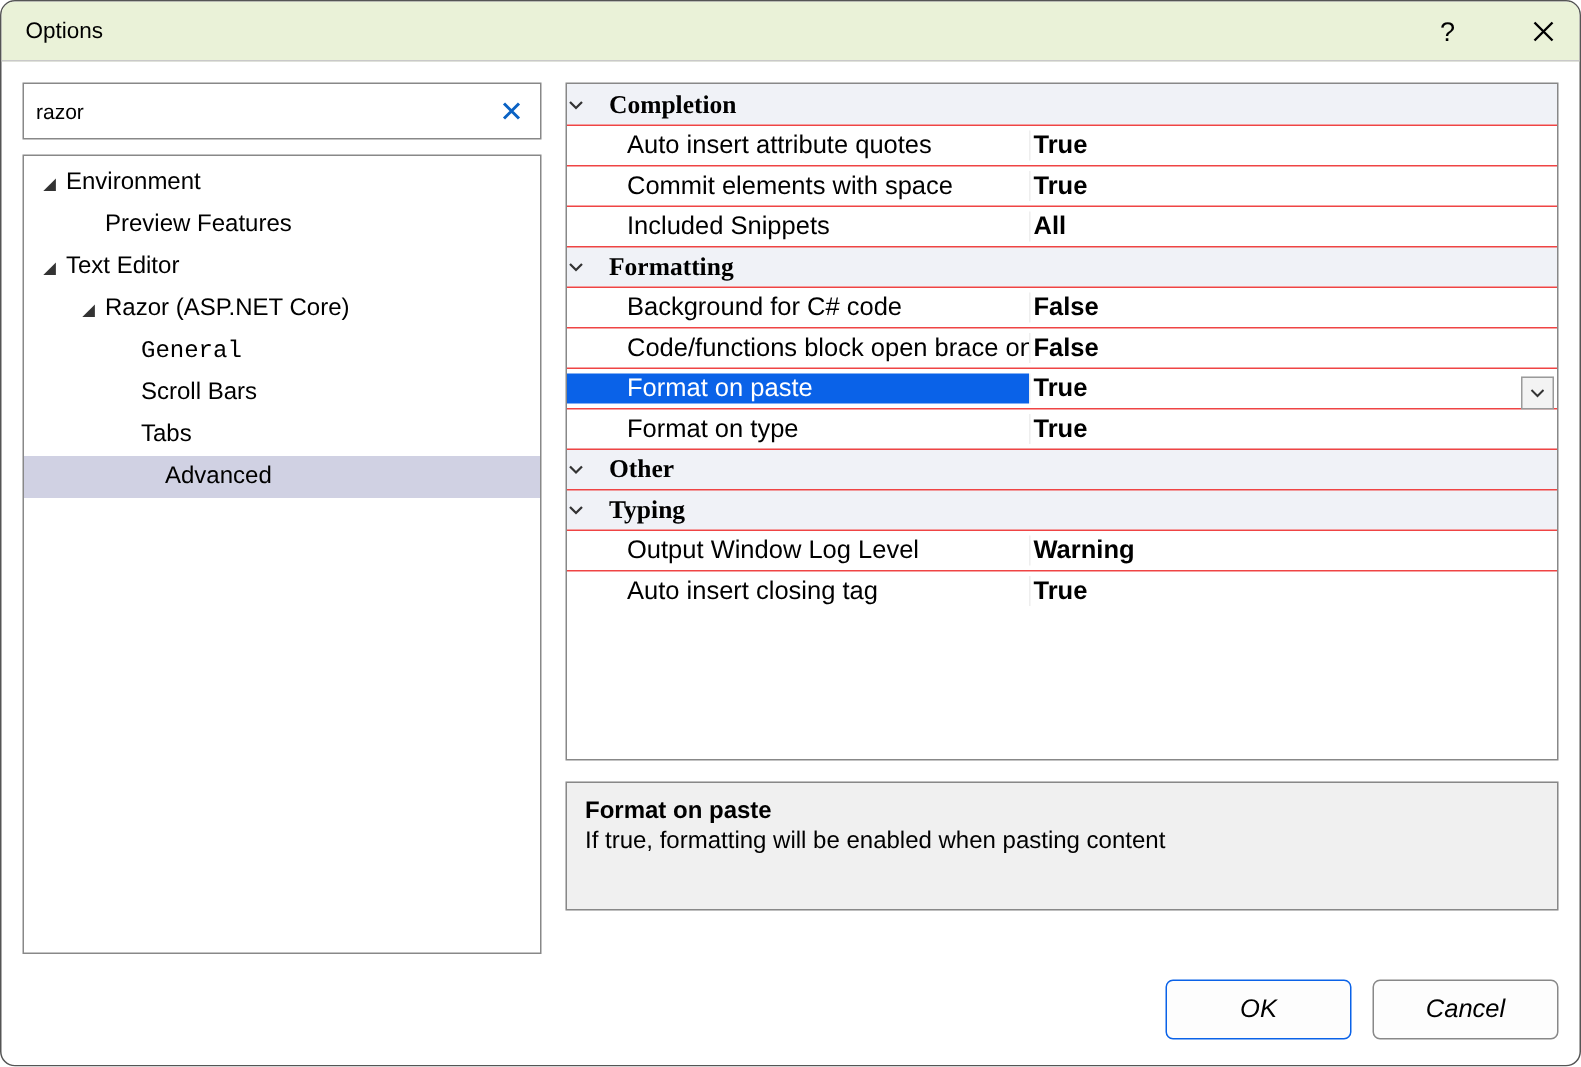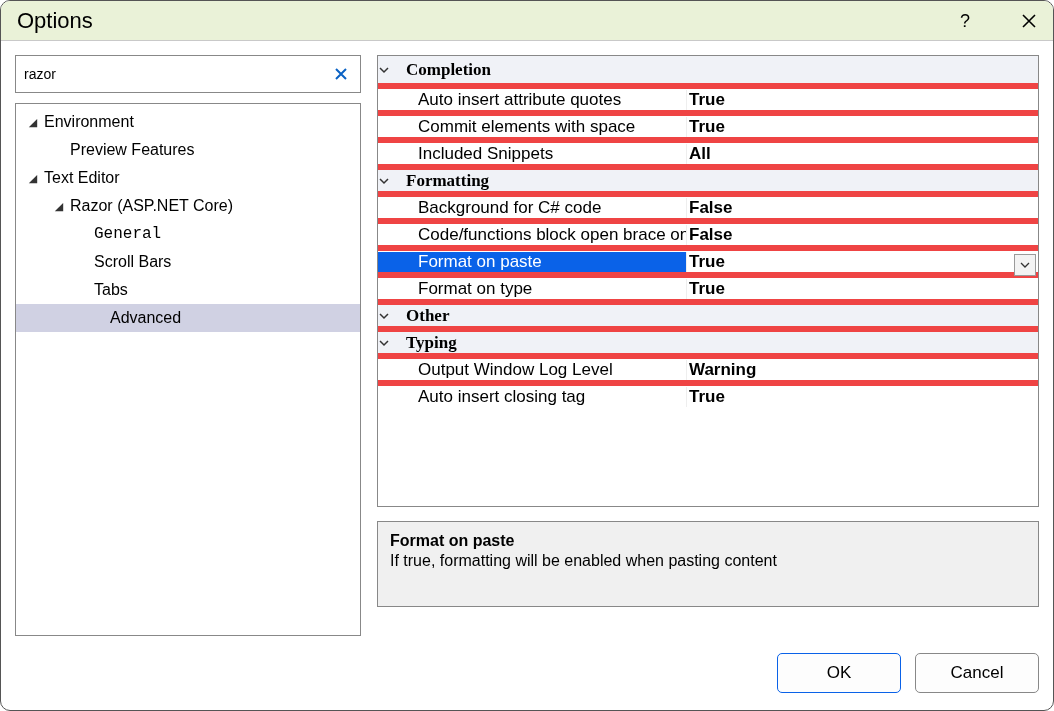--- a/index.html
+++ b/index.html
@@ -13,21 +13,21 @@
     background: #fff;
   }
   .titlebar {
     height: 40px;
     background: #eaf2d8;
     display: flex; align-items: center;
     padding: 0 16px;
     border-bottom: 1px solid #c9c9c9;
     position: relative;
   }
-  .titlebar .title { font-size: 22px; }
+  .titlebar .title { font-size: 15px; }
   .titlebar .rightbtns { position: absolute; right: 12px; top: 0; height: 40px; display: flex; align-items: center; gap: 40px; }
   .iconbtn { width: 24px; height: 24px; display:flex; align-items:center; justify-content:center; cursor:pointer; font-size:18px; }
   .content {
     flex: 1;
     display: flex;
     padding: 14px;
     gap: 16px;
   }
   .leftpane { width: 346px; display:flex; flex-direction:column; }
   .searchwrap {
@@ -60,21 +60,21 @@
   .lvl1 { padding-left: 36px; }
   .lvl2 { padding-left: 60px; }
 
   .rightpane { flex:1; display:flex; flex-direction:column; gap:14px; }
   .propgrid {
     border:1px solid #888;
     height: 452px;
     overflow:auto;
     font-size:17px;
   }
-  .pg-row { display:flex; align-items:center; height:27px; border-top:6px solid #ef4444;}
+  .pg-row { display:flex; align-items:center; height:27px; border-top:1px solid #ef4444;}
   .pg-row:first-child { border-top:none; }
   .pg-cat { background:#f0f2f7; font-weight:700;font-family:Liberation Serif, serif; }
   .pg-cat .chev { width:28px; text-align:center; }
   .pg-prop .namecell {
     width: 308px; padding-left:40px;
     overflow:hidden; text-overflow:clip; white-space:nowrap;
   }
   .pg-prop .valcell {
     flex:1; font-weight:700; padding-left:2px; position:relative;
     border-left:1px solid #eee;
@@ -99,21 +99,21 @@
   .footer {
     height:60px;
     display:flex; justify-content:flex-end; align-items:center;
     padding: 0 14px 14px 0;
     gap:14px;
   }
   .btn {
     width:124px; height:40px;
     border:1px solid #888; background:#fdfdfd;
     border-radius:5px;
-    font-size:17px; cursor:pointer;
+    font-size:17px; cursor:pointer;font-style:italic;
   }
   .btn.primary { border-color:#0a62e8; }
   svg { display:block; }
 </style>
 </head>
 <body>
 
 <div class="window">
 
   <div class="titlebar">

